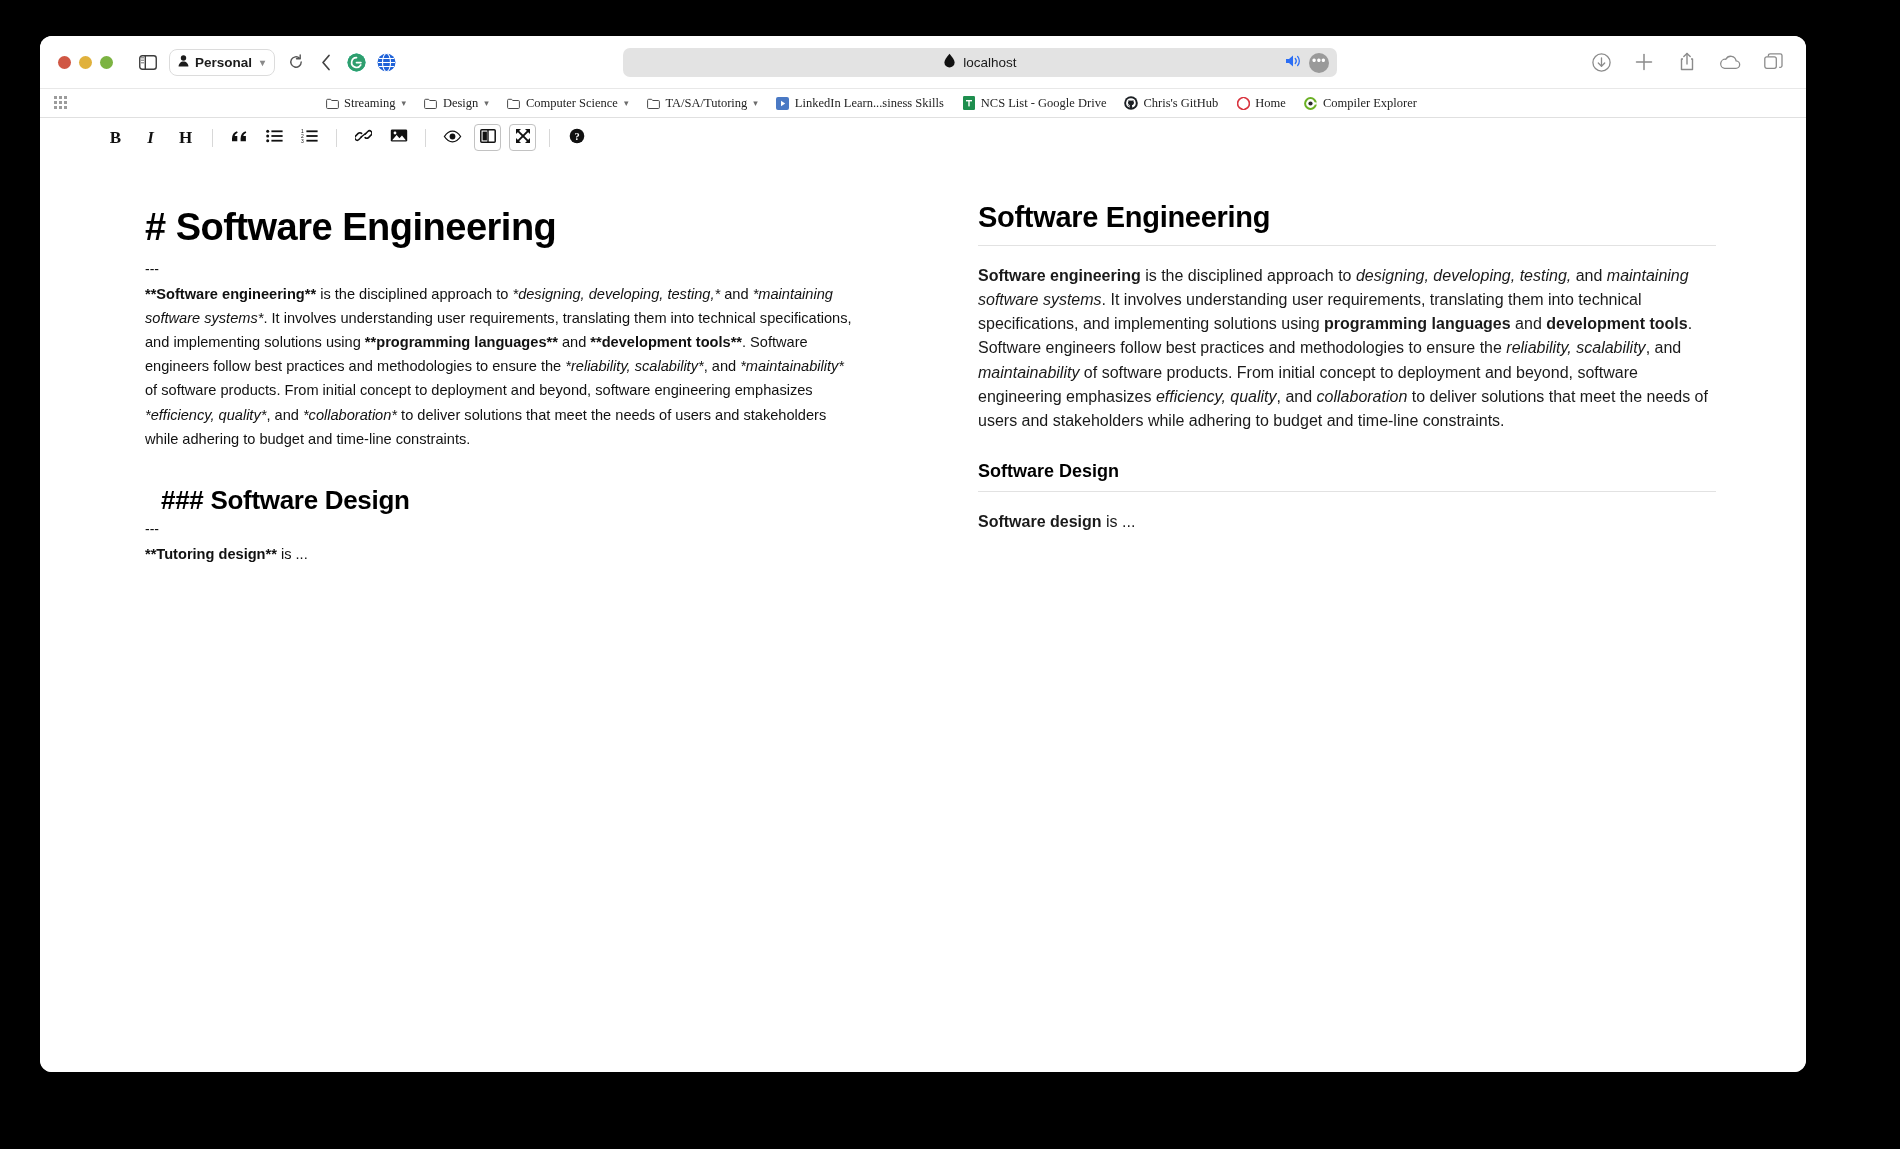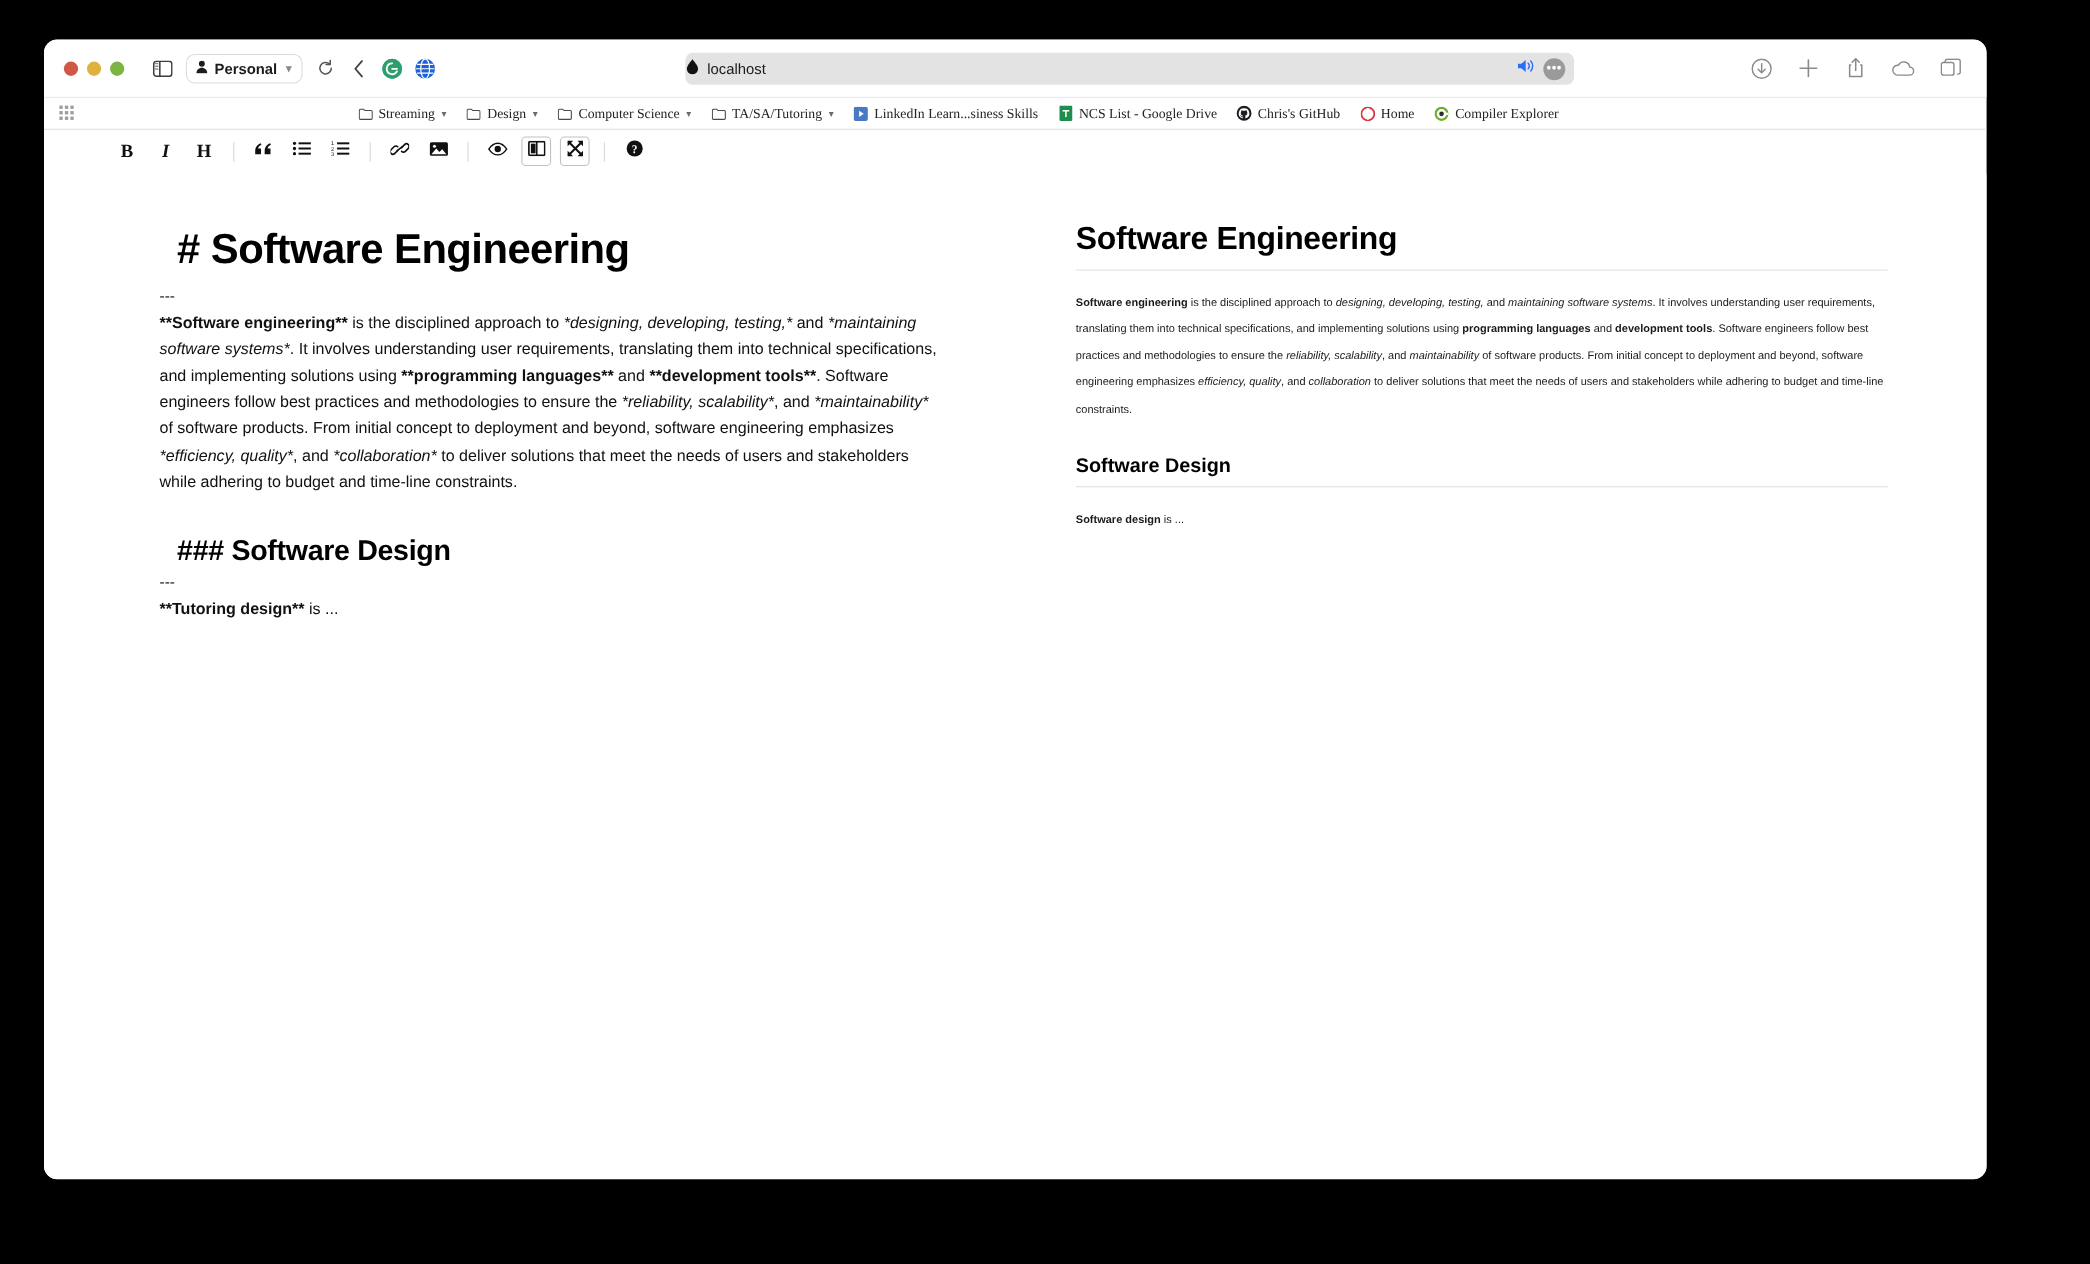--- a/index.html
+++ b/index.html
@@ -58,24 +58,24 @@
     font-weight: bold;
     color: #1c1c1c;
     background: #ffffff;
     white-space: nowrap;
   }
   #profile-button .chev { color: #8a8a8a; font-size: 10px; margin-left: 2px; }
 
   #address-bar {
     position: absolute;
     left: 583px; top: 12px;
-    width: 808px; height: 29px;
+    width: 714px; height: 29px;
     background: #e3e3e3;
     border-radius: 7px;
-    display: flex; align-items: center; 
+    display: flex; align-items: center; justify-content: center;
     gap: 7px;
   }
   #address-bar .url-text { font-size: 13.5px; color: #1a1a1a; }
   #address-bar .ab-right {
     position: absolute; right: 8px; top: 0; bottom: 0;
     display: flex; align-items: center; gap: 7px;
   }
   .ab-dots {
     width: 20px; height: 20px; border-radius: 50%;
     background: #9a9a9a; color: #fff;
@@ -155,21 +155,21 @@
   }
   #pane-preview {
     width: 50%;
     padding: 42px 90px 0 55px;
     overflow: hidden;
   }
 
   
   .src-h1 {
     font-size: 38px; font-weight: bold; letter-spacing: -0.5px;
-    color: #000; margin: 0 0 10px 16px; line-height: 1.15;
+    color: #000; margin: 0 0 10px 0; line-height: 1.15;
   }
   .src-h3 {
     font-size: 26px; font-weight: bold; letter-spacing: -0.3px;
     color: #000; margin: 34px 0 4px 16px; line-height: 1.2;
   }
   .src-hr-marks { font-size: 14px; color: #111; line-height: 1.35; margin: 0 0 3px 0; letter-spacing: 0px;}
   .src-p {
     font-size: 14.6px; line-height: 24.2px; color: #111; margin: 0;
   }
   .src-p b { font-weight: bold; }
@@ -179,21 +179,21 @@
   .pv-h1 {
     font-size: 29px; font-weight: bold; color: #000;
     margin: 0 0 10px 0; line-height: 1.2; letter-spacing: -0.3px;
   }
   .pv-h3 {
     font-size: 18px; font-weight: bold; color: #000;
     margin: 28px 0 8px 0; line-height: 1.2;
   }
   .pv-rule { height: 1px; background: #e2e2e2; border: 0; margin: 0 0 18px 0; }
   .pv-p {
-    font-size: 10px; line-height: 24.2px; color: #1a1a1a; margin: 0;
+    font-size: 16px; line-height: 24.2px; color: #1a1a1a; margin: 0;
   }
   .pv-p b { font-weight: bold; }
   .pv-p i { font-style: italic; }
 </style>
 </head>
 <body>
 
 <div id="browser-window">
 
   <div id="browser-toolbar">

